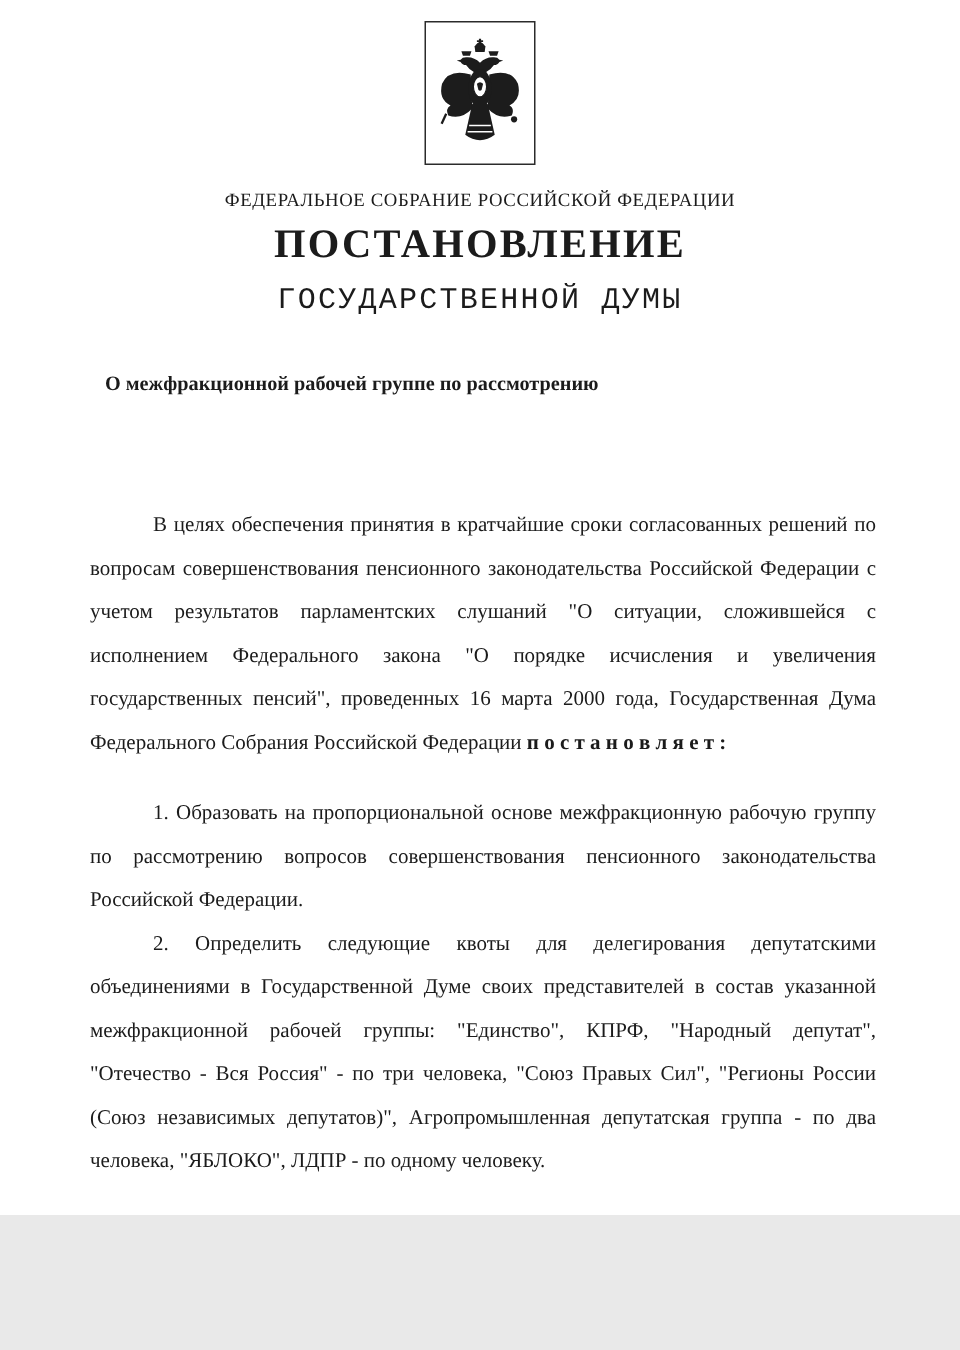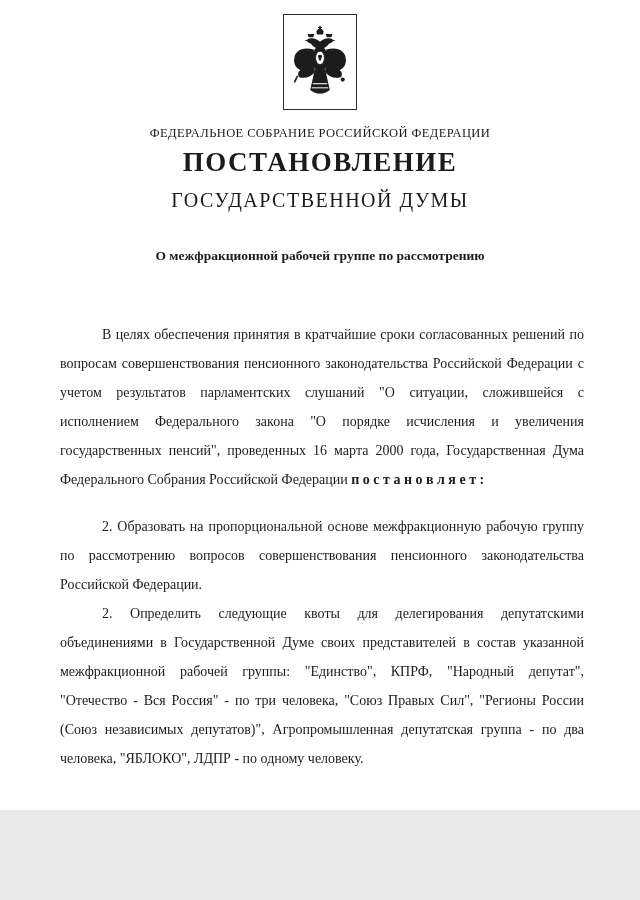--- a/index.html
+++ b/index.html
@@ -49,33 +49,34 @@
   }
   .doc-subtype {
     position: absolute;
     top: 189px;
     left: 0; right: 0;
     text-align: center;
     font-size: 20px;
     font-weight: 400;
     letter-spacing: 1.5px;
     margin: 0;
+    font-family: Liberation Mono, monospace;
   }
   .doc-title {
     position: absolute;
     top: 246px;
     left: 70px; right: 70px;
-    text-align: center;
+    text-align: left;
     font-weight: 700;
     font-size: 13.5px;
     line-height: 20px;
   }
   .doc-body {
     position: absolute;
-    top: 320px;
+    top: 336px;
     left: 60px;
     right: 56px;
     font-size: 14px;
     line-height: 29px;
     text-align: justify;
   }
   .doc-body p {
     margin: 0;
     text-indent: 42px;
   }
@@ -128,17 +129,17 @@
   <h1 class="doc-type">ПОСТАНОВЛЕНИЕ</h1>
 
   <h2 class="doc-subtype">ГОСУДАРСТВЕННОЙ ДУМЫ</h2>
 
   <div class="doc-title">
     <div>О межфракционной рабочей группе по рассмотрению</div>
   </div>
 
   <div class="doc-body">
     <p class="preamble"><span>В целях обеспечения принятия в кратчайшие сроки согласованных решений по вопросам совершенствования пенсионного законодательства Российской Федерации с учетом результатов парламентских слушаний "О ситуации, сложившейся с исполнением Федерального закона "О порядке исчисления и увеличения государственных пенсий", проведенных 16 марта 2000 года, Государственная Дума Федерального Собрания Российской Федерации</span> <span class="resolve">п о с т а н о в л я е т :</span></p>
-    <p>2. Образовать на пропорциональной основе межфракционную рабочую группу по рассмотрению вопросов совершенствования пенсионного законодательства Российской Федерации.</p>
+    <p>1. Образовать на пропорциональной основе межфракционную рабочую группу по рассмотрению вопросов совершенствования пенсионного законодательства Российской Федерации.</p>
     <p>2. Определить следующие квоты для делегирования депутатскими объединениями в Государственной Думе своих представителей в состав указанной межфракционной рабочей группы: "Единство", КПРФ, "Народный депутат", "Отечество - Вся Россия" - по три человека, "Союз Правых Сил", "Регионы России (Союз независимых депутатов)", Агропромышленная депутатская группа - по два человека, "ЯБЛОКО", ЛДПР - по одному человеку.</p>
   </div>
 
 </div>
 
 </body></html>

